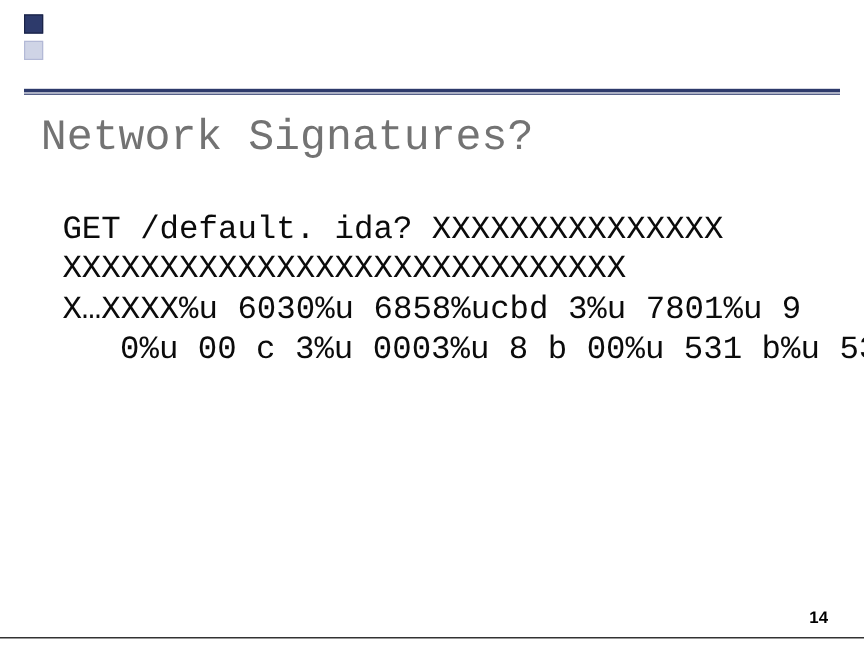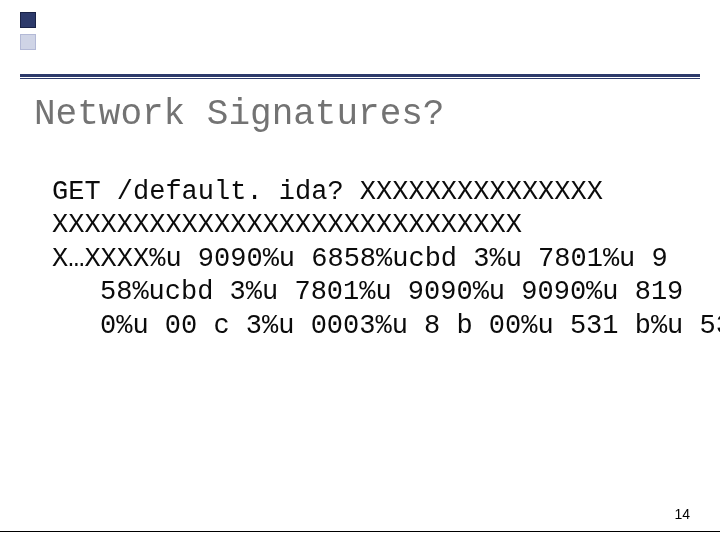--- a/index.html
+++ b/index.html
@@ -61,21 +61,21 @@
   }
   .code-block .indent {
     display: block;
     margin-left: 48px;
   }
   .page-number {
     position: absolute;
     bottom: 18px;
     right: 30px;
     font-size: 14px;
-    font-weight: normal;
+    font-weight: bold;
     color: #000;
     margin-left: 27px;
   }
   .footer-rule {
     position: absolute;
     bottom: 8px;
     left: 0;
     right: 0;
     border-top: 1px solid #000;
   }
@@ -87,18 +87,18 @@
   <div class="square"></div>
   <div class="square faded"></div>
 </div>
 
 <div class="header-rule"></div>
 
 <div class="title">Network Signatures?</div>
 
 <div class="code-block"><span>GET /default. ida? XXXXXXXXXXXXXXX</span>
 <span>XXXXXXXXXXXXXXXXXXXXXXXXXXXXX</span>
-<span>X…XXXX%u 9090%u 6858%ucbd 3%u 7801%u 9</span>
-<span class="indent">58%ucbd 3%u 7801%u 9090%u 9090%u 819</span><span class="indent">0%u 00 c 3%u 0003%u 8 b 00%u 531 b%u 53 ff</span></div>
+<span>X…XXXX%u 6030%u 6858%ucbd 3%u 7801%u 9</span>
+<span class="indent">0%u 00 c 3%u 0003%u 8 b 00%u 531 b%u 53 ff</span></div>
 
 <div class="page-number">14</div>
 
 <div class="footer-rule"></div>
 
 </body></html>

